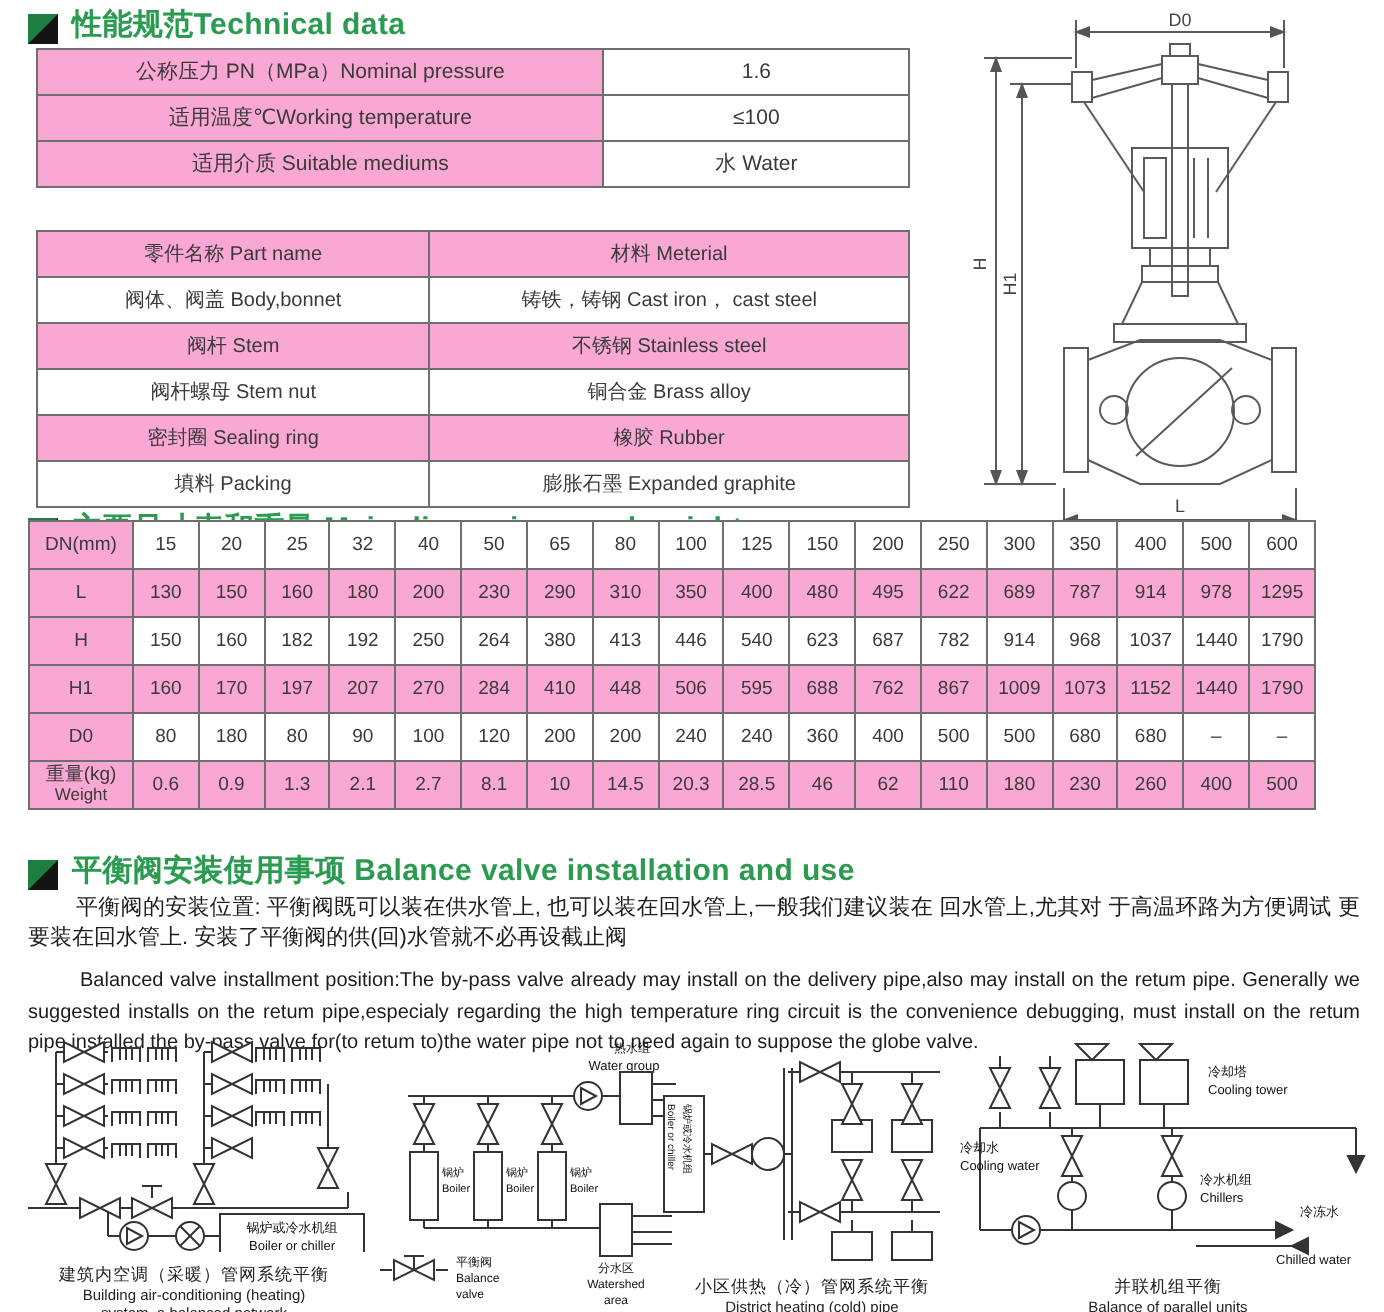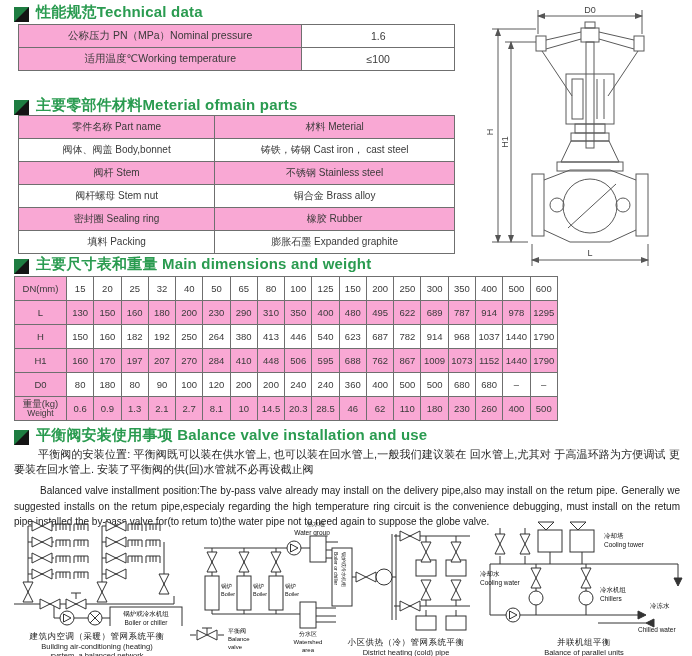--- a/index.html
+++ b/index.html
@@ -16,21 +16,21 @@
   .shade, td.lbl, th.lbl{background:#f9a8d4}
 
   #table1{position:absolute;left:18px;top:24px;width:437px}
   #table1 td{height:23px;font-size:10.5px}
   #table1 td.lbl{width:65%}
 
   #table2{position:absolute;left:18px;top:115px;width:437px}
   #table2 td,#table2 th{height:23px;font-size:10px}
   #table2 .c1{width:45%}
 
-  #table3{position:absolute;left:14px;top:276px;width:544px}
+  #table3{position:absolute;left:14px;top:260px;width:644px}
   #table3 td{height:24px;font-size:9.5px;padding:0 1px}
   #table3 td.lbl{font-size:9.5px}
   #table3 td.lbl .sub{display:block;font-size:8.5px;line-height:9px}
   #table3 td.lbl .main{display:block;line-height:10px}
 
   .para{position:absolute;left:14px;width:666px;color:#1d1d1d;text-align:justify}
   #para-cn{top:447px;font-size:11px;line-height:15px;text-indent:24px}
   #para-en{top:483px;font-size:10px;line-height:15.5px;text-indent:26px}
 
   #valve{position:absolute;left:478px;top:2px}
@@ -72,27 +72,27 @@
   <table id="table1">
       <tbody id="tech-body">
         <tr>
           <td class="lbl">公称压力 PN（MPa）Nominal pressure</td>
           <td>1.6</td>
         </tr>
         <tr>
           <td class="lbl">适用温度℃Working temperature</td>
           <td>≤100</td>
         </tr>
+        <tr>
+          <td class="lbl">适用介质 Suitable mediums</td>
+          <td>水 Water</td>
+        </tr>
       </tbody>
     </table>
 
-  <div class="sec" style="left:14px;top:96px">
-    <span class="sq"></span>
-    <span class="t">主要零部件材料Meterial ofmain parts</span>
-  </div>
   <table id="table2">
     <tbody id="mat-body">
       <tr>
         <th class="c1 shade">零件名称 Part name</th>
         <th class="shade">材料 Meterial</th>
       </tr>
     <tr>
           <td class="c1">阀体、阀盖 Body,bonnet</td>
           <td>铸铁，铸钢 Cast iron， cast steel</td>
         </tr>

